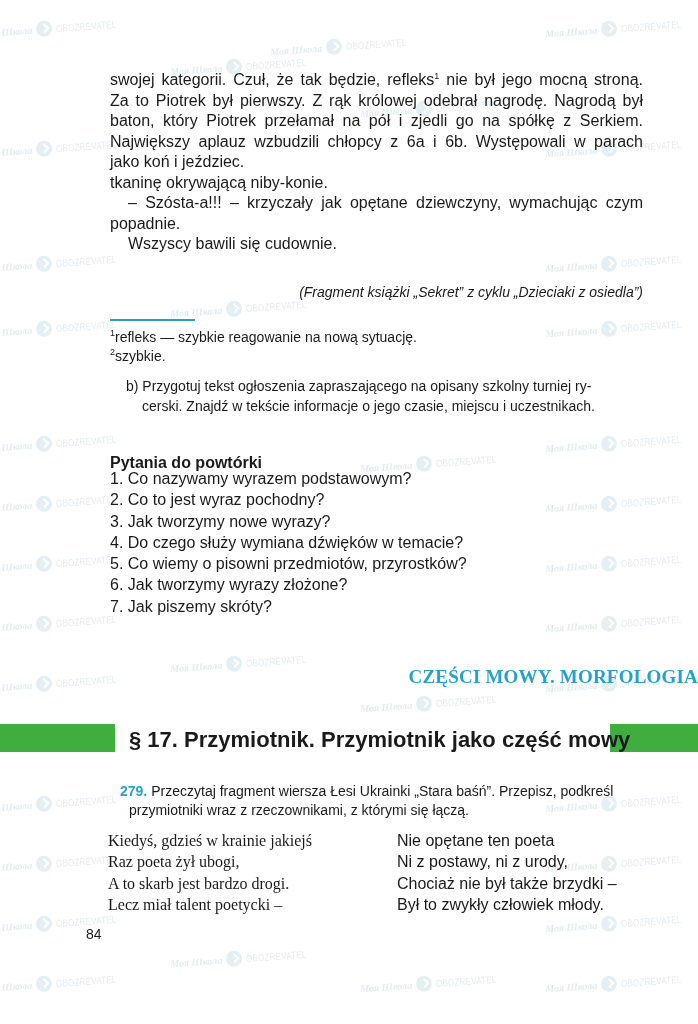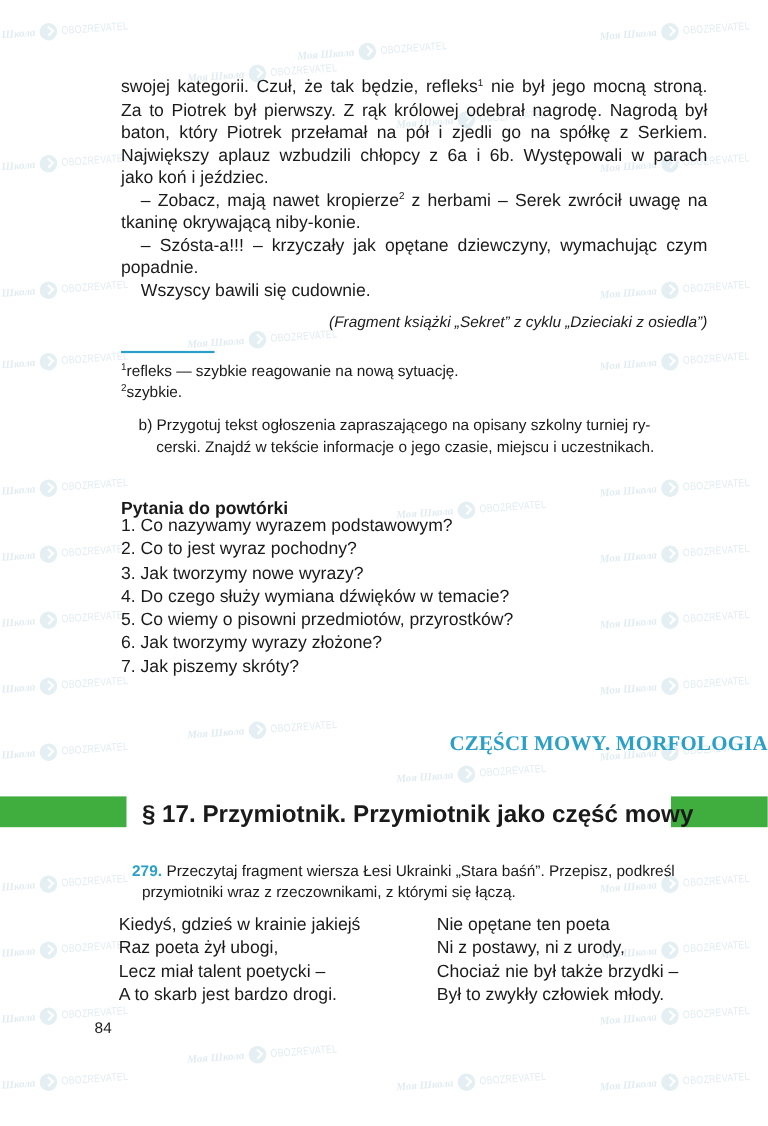--- a/index.html
+++ b/index.html
@@ -32,21 +32,21 @@
   .qlist { position:absolute; left:110px; top:468px; font-size:16px; line-height:21.3px; margin:0; padding:0; list-style:none; }
   .chapter { position:absolute; left:0; width:100%; top:666px; text-align:right; font-family:"Liberation Serif", serif; font-weight:bold; font-size:19px; color:#2aa0c8; letter-spacing:0.2px; }
   .bar { position:absolute; top:724px; height:28px; background:#3fae3f; }
   .bar.left { left:0; width:115px; }
   .bar.right { left:610px; width:88px; }
   .section-title { position:absolute; left:129px; top:727px; font-size:22px; font-weight:bold; color:#1a1a1a; white-space:nowrap; }
   .ex { position:absolute; left:120px; top:782px; width:530px; font-size:14px; line-height:19px; }
   .ex .num { color:#2aa0c8; font-weight:bold; margin-right:4px; }
   .ex .l2 { padding-left:9px; }
   .poem { position:absolute; top:830px; font-size:16px; line-height:21.3px; }
-  .poem.left { left:108px; }
+  .poem.left { left:108px;font-family:Liberation Serif, serif; }
   .poem.right { left:397px; }
   .pagenum { position:absolute; left:86px; top:926px; font-size:14px; }
 </style>
 </head>
 <body>
 
 <div class="wm-layer">
   <div class="wm" style="left:-20px;top:20px">
       <span class="brand">Моя Школа</span>
       <span class="circle"></span>
@@ -225,21 +225,20 @@
 </div>
 
 <div class="content">
 
   <div class="p" style="top:70px">
     <span class="line just"><span>swojej kategorii. Czuł, że tak będzie, refleks</span><sup>1</sup><span> nie był jego mocną stroną.</span></span>
     <span class="line just">Za to Piotrek był pierwszy. Z rąk królowej odebrał nagrodę. Nagrodą był</span>
     <span class="line just">baton, który Piotrek przełamał na pół i zjedli go na spółkę z Serkiem.</span>
     <span class="line just">Największy aplauz wzbudzili chłopcy z 6a i 6b. Występowali w parach</span>
     <span class="line">jako koń i jeździec.</span>
-    <span class="line just indent"><span>– Zobacz, mają nawet kropierze</span><sup>2</sup><span> z herbami – Serek zwrócił uwagę na</span></span>
     <span class="line">tkaninę okrywającą niby-konie.</span>
     <span class="line just indent">– Szósta-a!!! – krzyczały jak opętane dziewczyny, wymachując czym</span>
     <span class="line">popadnie.</span>
     <span class="line indent">Wszyscy bawili się cudownie.</span>
   </div>
 
   <div class="source">(Fragment książki „Sekret” z cyklu „Dzieciaki z osiedla”)</div>
 
   <div class="fn-rule"></div>
   <div class="fn" style="top:328px"><sup>1</sup><span>refleks — szybkie reagowanie na nową sytuację.</span></div>
@@ -268,22 +267,22 @@
   <div class="section-title">§ 17. Przymiotnik. Przymiotnik jako część mowy</div>
 
   <div class="ex">
     <div><span class="num">279.</span><span>Przeczytaj fragment wiersza Łesi Ukrainki „Stara baśń”. Przepisz, podkreśl</span></div>
     <div class="l2">przymiotniki wraz z rzeczownikami, z którymi się łączą.</div>
   </div>
 
   <div class="poem left">
     <div>Kiedyś, gdzieś w krainie jakiejś</div>
     <div>Raz poeta żył ubogi,</div>
+    <div>A to skarb jest bardzo drogi.</div>
     <div>Lecz miał talent poetycki –</div>
-    <div>A to skarb jest bardzo drogi.</div>
   </div>
   <div class="poem right">
     <div>Nie opętane ten poeta</div>
     <div>Ni z postawy, ni z urody,</div>
     <div>Chociaż nie był także brzydki –</div>
     <div>Był to zwykły człowiek młody.</div>
   </div>
 
   <div class="pagenum">84</div>
 </div>

